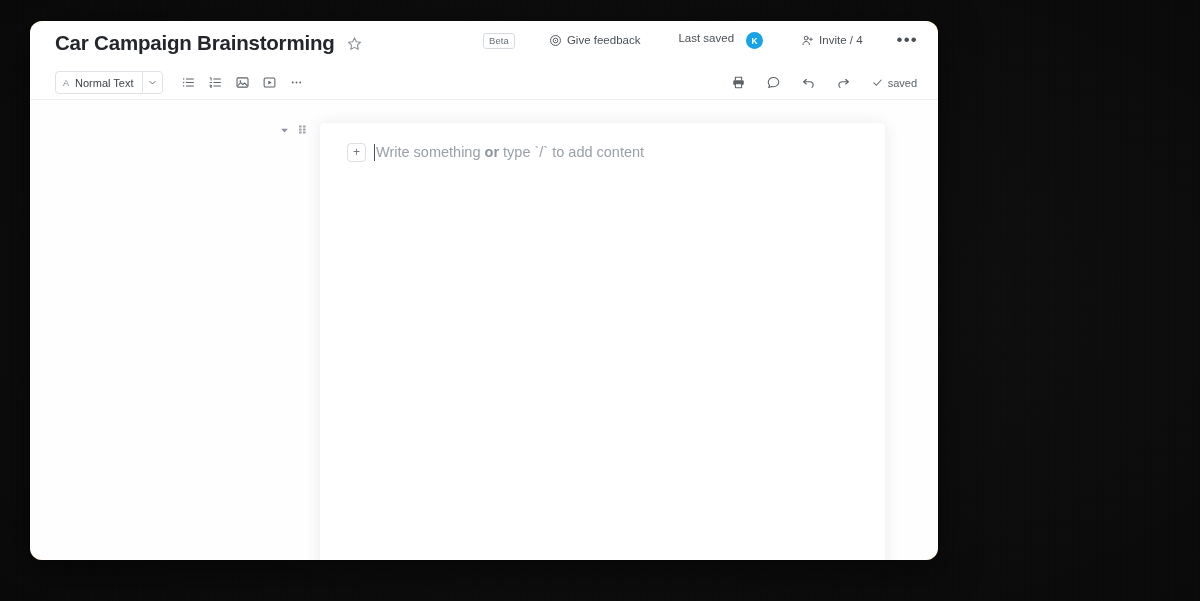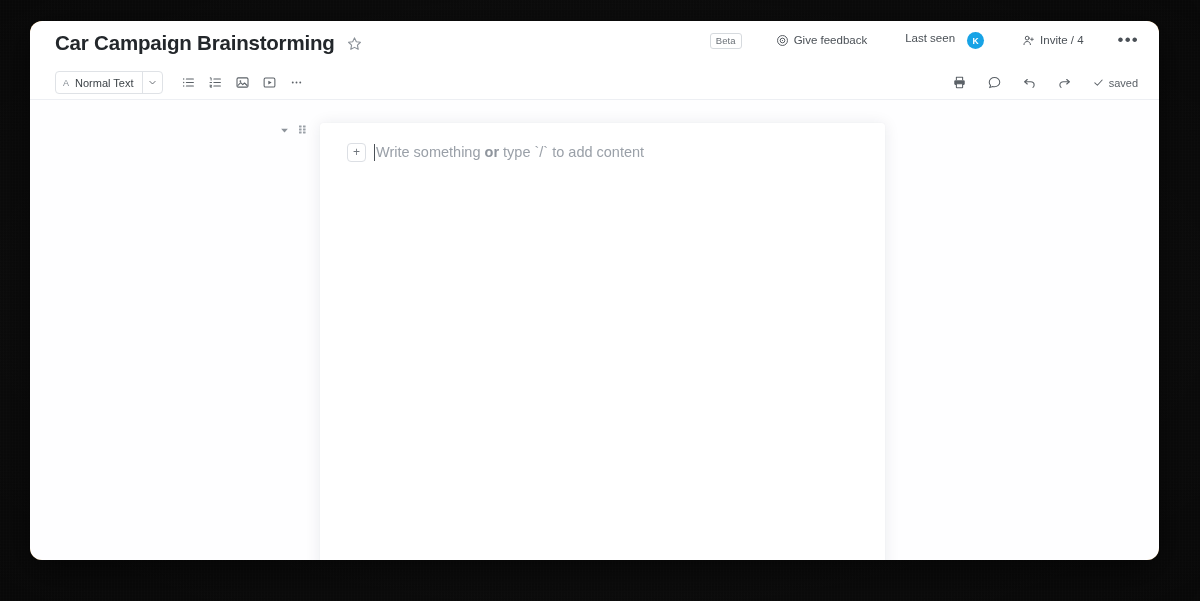--- a/index.html
+++ b/index.html
@@ -30,21 +30,21 @@
       repeating-linear-gradient(90deg, rgba(255,255,255,0.03) 0px, rgba(255,255,255,0.0) 1px, rgba(255,255,255,0.02) 2px, rgba(255,255,255,0.0) 3px),
       #050505;
     pointer-events: none;
   }
 
   
   #window {
     position: absolute;
     left: 30px;
     top: 21px;
-    width: 1129px;
+    width: 908px;
     height: 539px;
     background: #a16207;
     border-radius: 12px;
     overflow: hidden;
     box-shadow: 0 10px 40px rgba(0,0,0,0.55);
   }
 
   
   .header {
     position: relative;
@@ -309,21 +309,21 @@
             <svg width="13" height="13" viewBox="0 0 24 24" fill="none" stroke="#4a5056" stroke-width="1.7">
               <circle cx="12" cy="12" r="9.2"></circle>
               <circle cx="12" cy="12" r="4.3"></circle>
               <circle cx="12" cy="12" r="1.1" fill="#4a5056" stroke="none"></circle>
             </svg>
           </span>
           <span>Give feedback</span>
         </div>
 
         <div class="hdr-item gap-22">
-          <span>Last seen</span>
+          <span>Last saved</span>
           <span class="avatar" style="background:#17a3e6">K</span>
         </div>
 
         <div class="hdr-item gap-22">
           <span>
             <svg width="13" height="13" viewBox="0 0 24 24" fill="none" stroke="#4a5056" stroke-width="1.7" stroke-linecap="round">
               <circle cx="9.6" cy="7.6" r="3.5"></circle>
               <path d="M3.6 19.6c0-3.4 2.7-5.8 6-5.8s6 2.4 6 5.8"></path>
               <path d="M18.4 7.2v5.2M15.8 9.8h5.2" stroke-width="1.5"></path>
             </svg>

